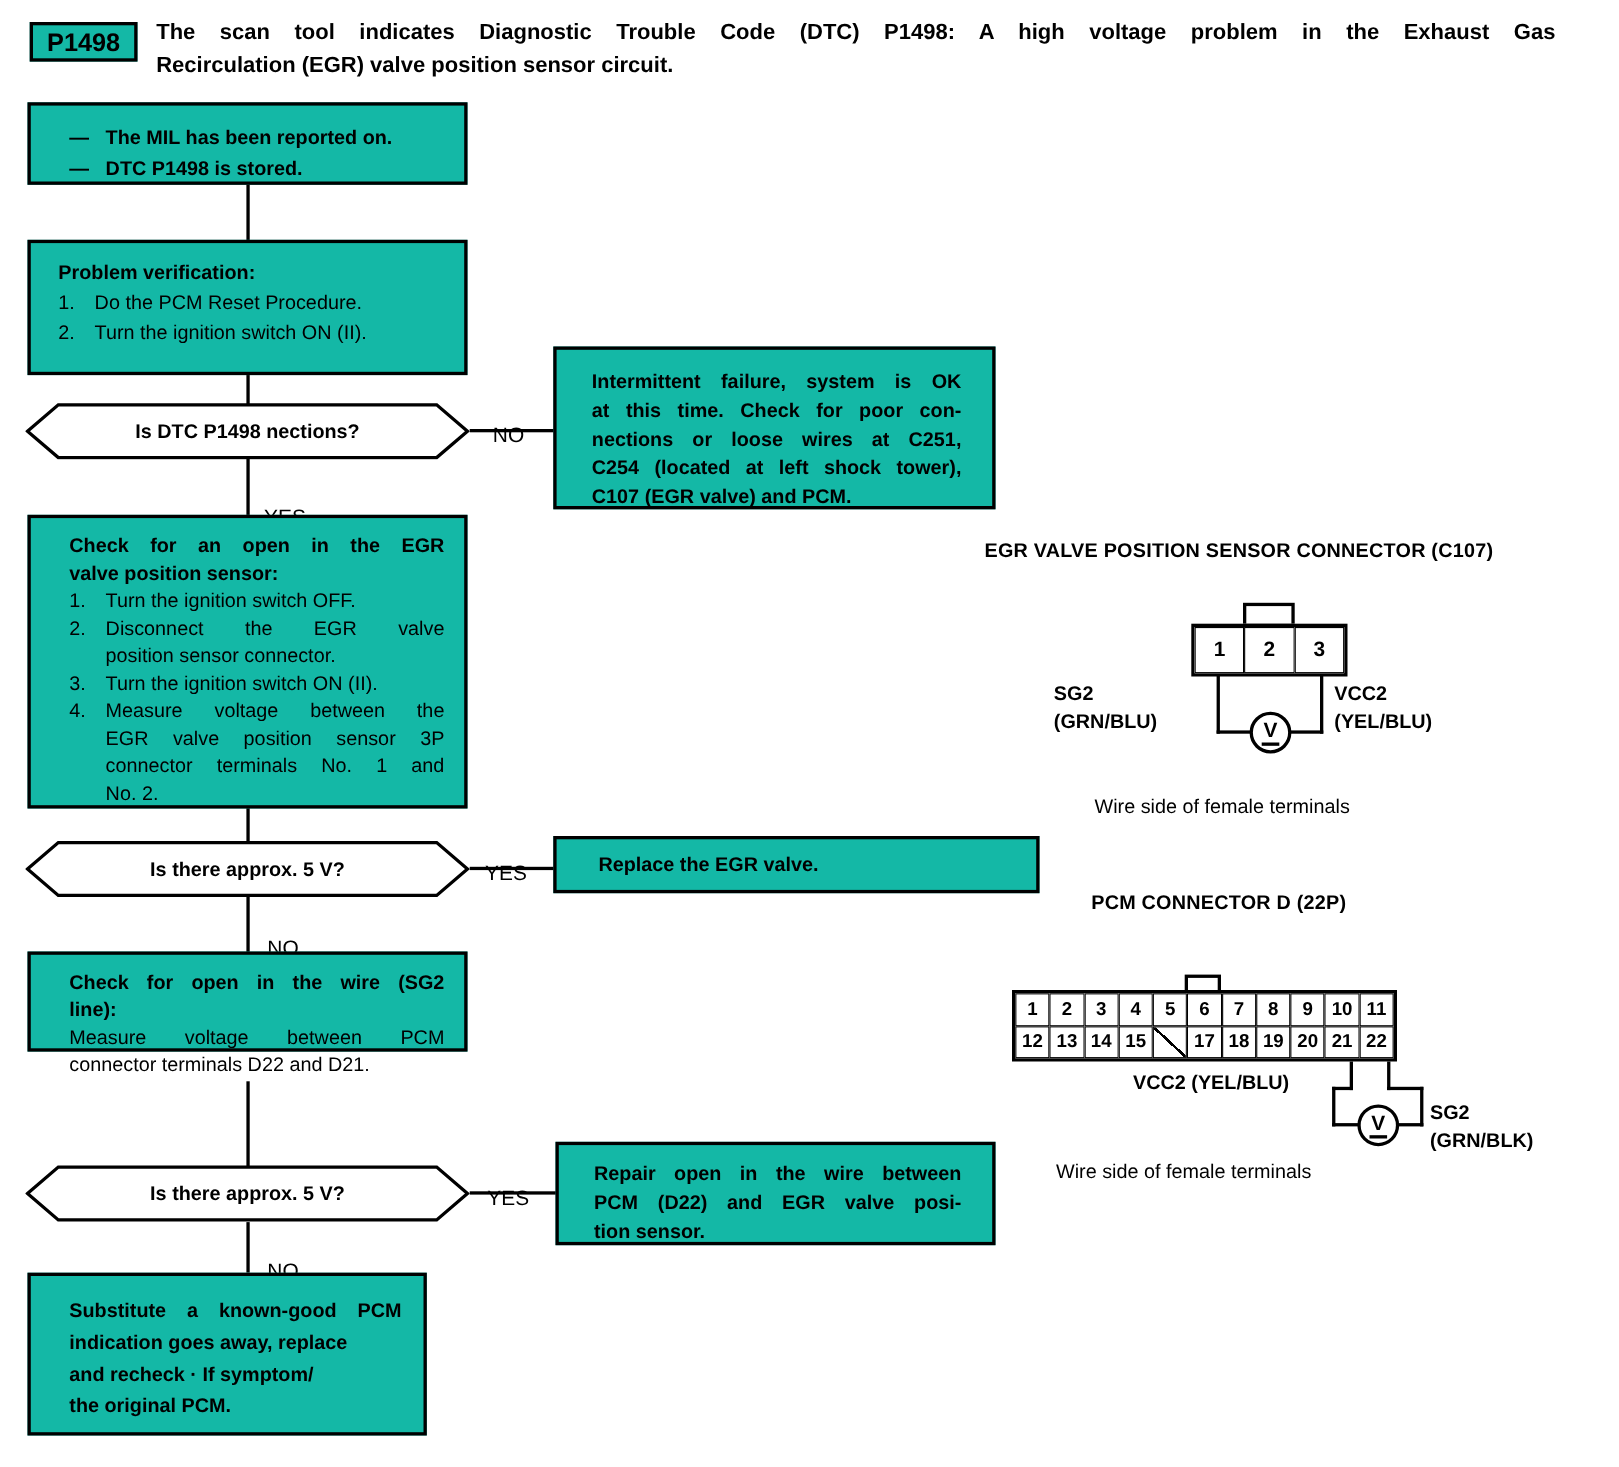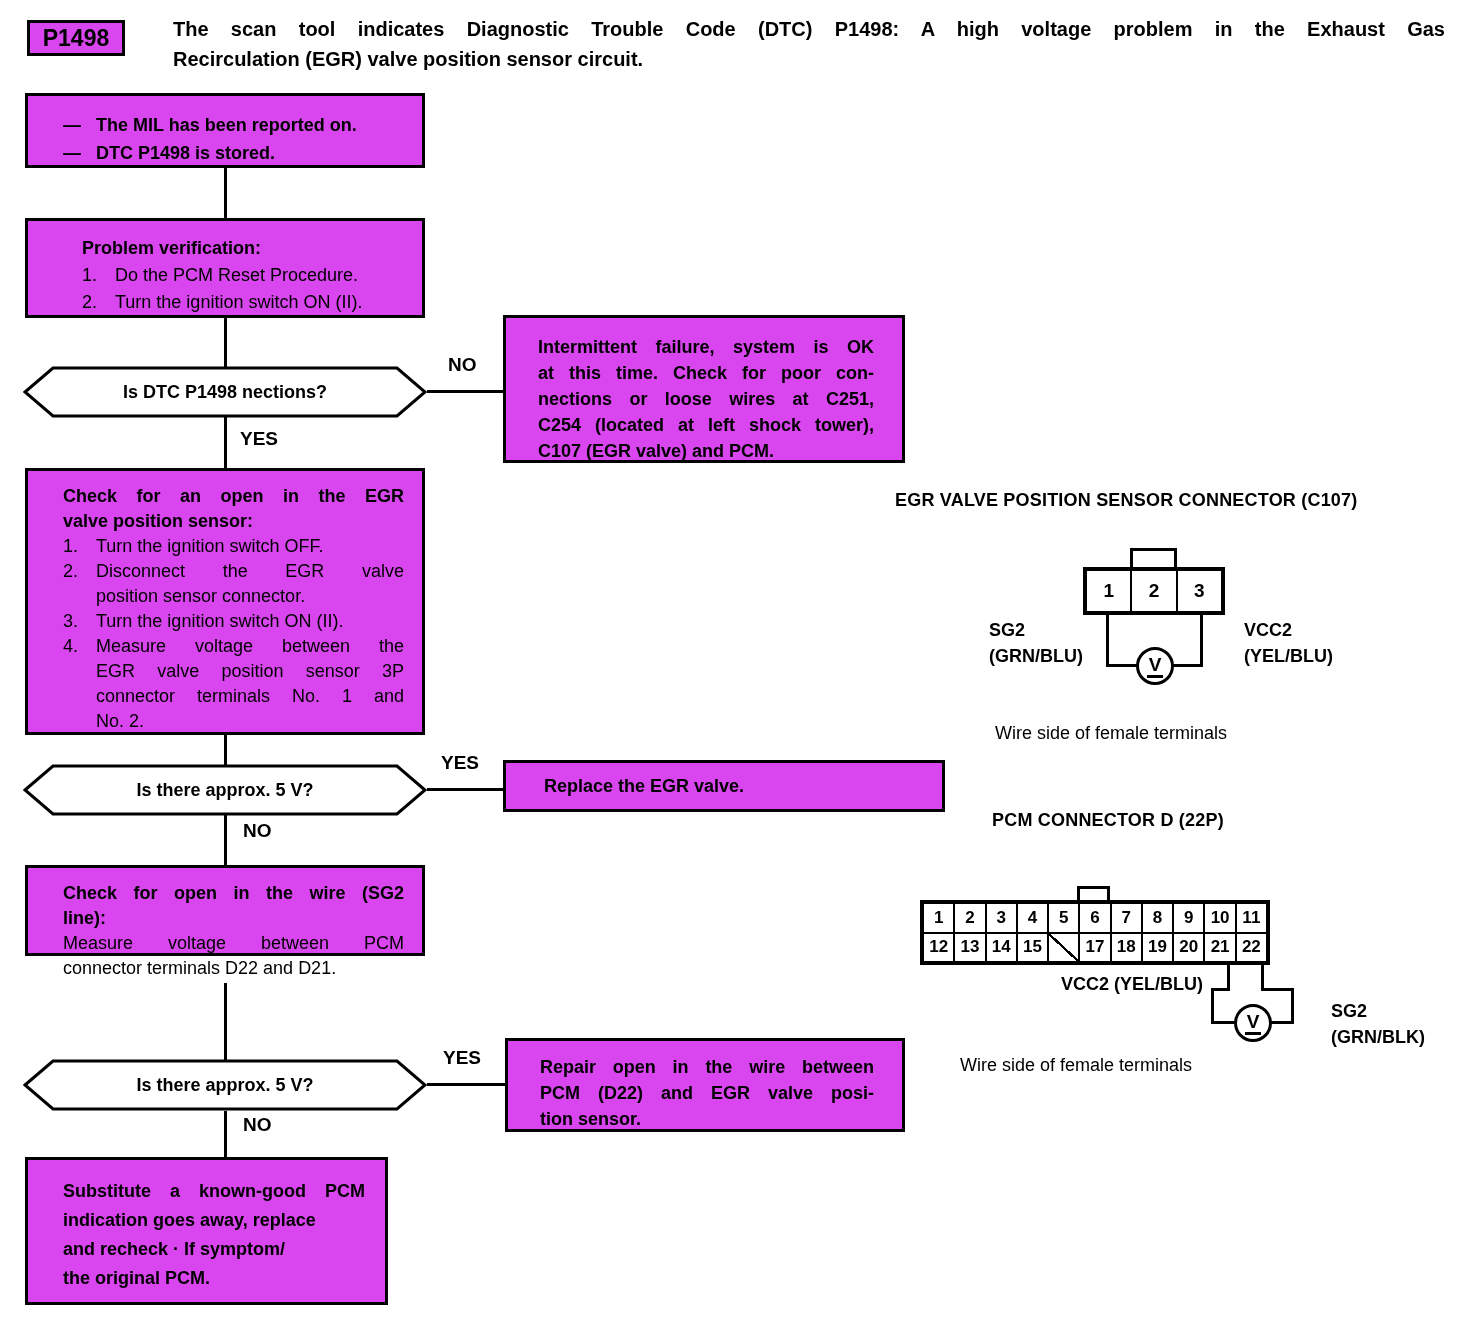--- a/index.html
+++ b/index.html
@@ -1,23 +1,23 @@
 <!DOCTYPE html>
 <html><head>
 <meta charset="utf-8">
 <style>
   html,body{margin:0;padding:0;background:#fff;}
   .page{position:relative;width:1472px;height:1334px;background:#ffffff;color:#000;
         font-family:"Liberation Sans",sans-serif;overflow:hidden;}
-  .abs{position:absolute;margin-left:31px;}
+  .abs{position:absolute;}
   .b{font-weight:bold;}
-  .box{position:absolute;border:3px solid #000;background:#d946ef;box-sizing:border-box;}
+  .box{position:absolute;border:3px solid #000;background:#14b8a6;box-sizing:border-box;}
   .vline{position:absolute;width:3px;background:#000;}
   .hline{position:absolute;height:3px;background:#000;}
-  .lbl{position:absolute;font-weight:bold;font-size:19px;}
+  .lbl{position:absolute;font-weight:normal;font-size:19px;margin-top:32px;}
   .flowtext{font-size:18px;line-height:25px;}
   .j{text-align:justify;text-align-last:justify;}
   .li{display:flex;}
   .num{width:33px;flex:none;}
   .li-text{flex:1;}
   .hex{position:absolute;width:404px;height:52px;}
   .hex svg{position:absolute;left:0;top:0;}
   .hex-label{position:absolute;left:0;top:0;width:100%;height:100%;
              display:flex;align-items:center;justify-content:center;
              font-weight:bold;font-size:18px;}
@@ -60,21 +60,21 @@
     <div class="li">
       <span class="num">—</span>
       <div class="li-text">The MIL has been reported on.</div>
     </div>
     <div class="li">
       <span class="num">—</span>
       <div class="li-text">DTC P1498 is stored.</div>
     </div>
   </div>
 
-  <div class="box flowtext" style="left:25px;top:218px;width:400px;height:100px;padding:14px 10px 0 54px;line-height:27px;">
+  <div class="box flowtext" style="left:25px;top:218px;width:400px;height:123px;padding:14px 10px 0 25px;line-height:27px;">
     <div class="b">Problem verification:</div>
     <div class="li">
       <span class="num">1.</span>
       <div class="li-text">Do the PCM Reset Procedure.</div>
     </div>
     <div class="li">
       <span class="num">2.</span>
       <div class="li-text">Turn the ignition switch ON (II).</div>
     </div>
   </div>

